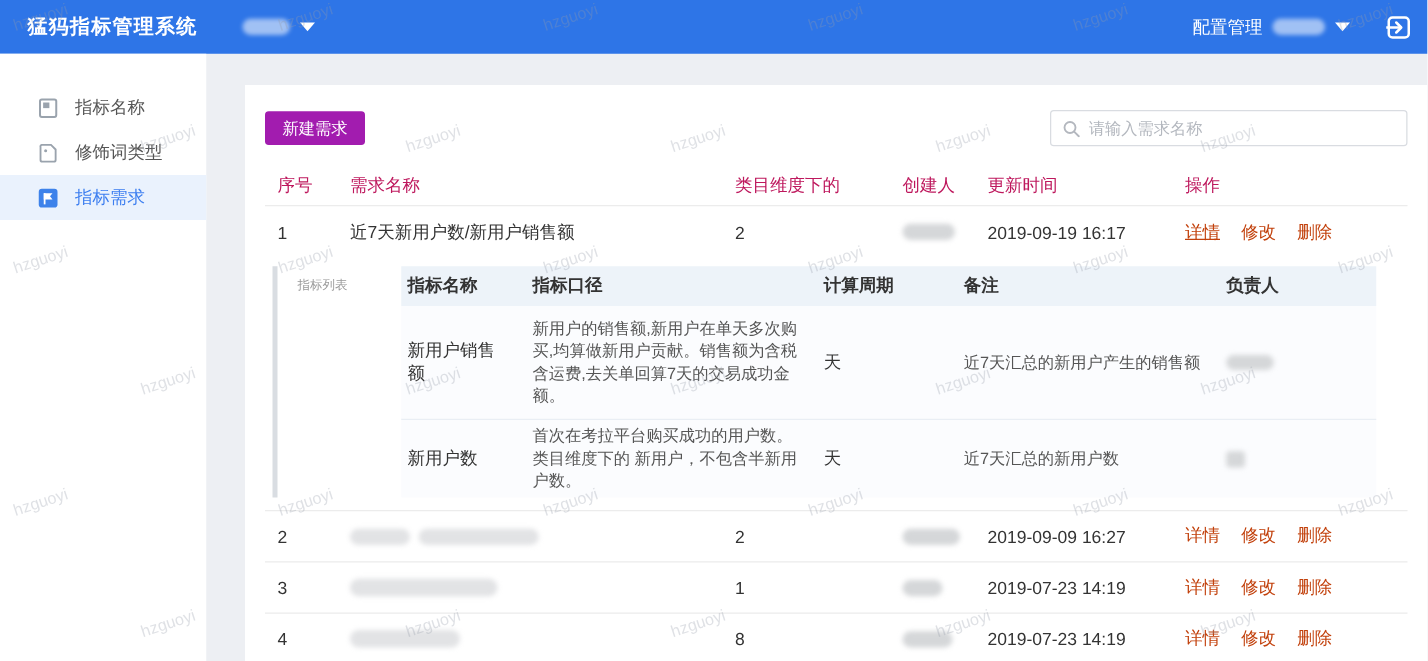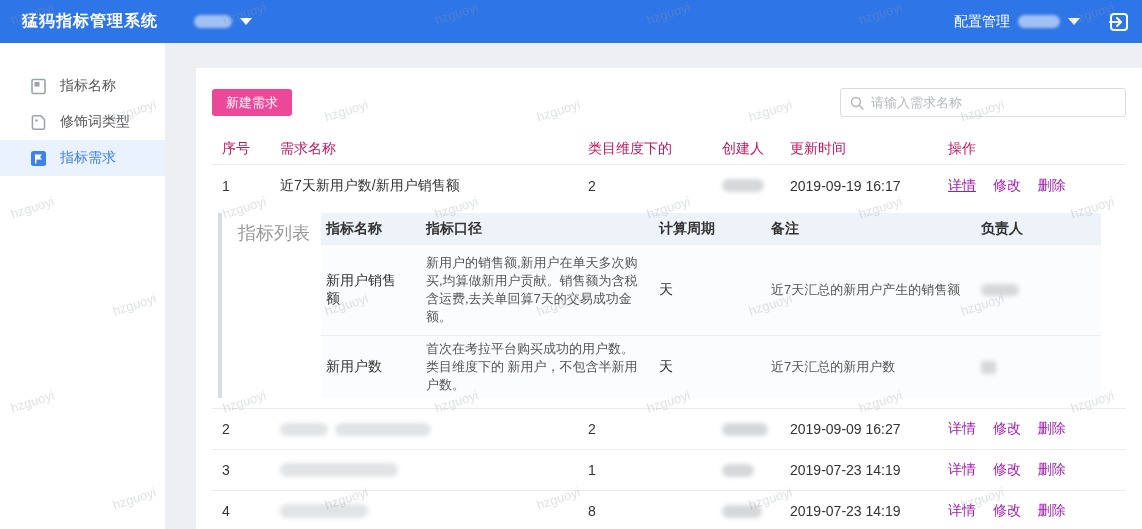--- a/index.html
+++ b/index.html
@@ -36,21 +36,21 @@
   }
   .side-item .sicon { width:17px; height:17px; margin-right:13px; display:flex; }
   .side-item.active { background:#eaf2fd; color:#3c7ef0; }
   
   .panel {
     position:absolute; left:196px; top:68px; width:946px; height:461px;
     background:#fff; padding:0 16px;
   }
   .toolbar { display:flex; justify-content:space-between; align-items:center; margin-top:20px; }
   .btn-new {
-    height:27px; padding:0 14px; background:#ec4899; color:#fff; font-size:13px;
+    height:27px; padding:0 14px; background:#a21caf; color:#fff; font-size:13px;
     border:none; border-radius:3px; cursor:pointer; font-family:inherit;
   }
   .searchbox {
     width:286px; height:29px; border:1px solid #d9dce1; border-radius:3px;
     display:flex; align-items:center; padding:0 9px; background:#fff;
   }
   .searchbox svg { flex:0 0 auto; }
   .searchbox input {
     border:none; outline:none; flex:1; font-size:13px; margin-left:7px;
     font-family:inherit; color:#333; background:transparent;
@@ -59,29 +59,29 @@
   
   .table { margin-top:17px; }
   .trow {
     display:grid; grid-template-columns:58px 308px 134px 68px 158px 1fr;
     padding-left:10px; align-items:center;
   }
   .thead { height:31px; color:#be185d; font-size:14px; border-bottom:1px solid #ececec; }
   .tr { height:41px; font-size:14px; color:#333; border-bottom:1px solid #ececec; }
   .rowgroup { border-bottom:1px solid #ececec; }
   .rowgroup .tr { border-bottom:none; }
-  .actions a { color:#a21caf; text-decoration:none; margin-right:13px; font-size:14px; cursor:pointer; }
+  .actions a { color:#c2410c; text-decoration:none; margin-right:13px; font-size:14px; cursor:pointer; }
   .actions a.uline { text-decoration:underline; }
   .blur { background:#d5d7d9; border-radius:7px; filter:blur(2px); }
   .nameblur { display:flex; gap:7px; }
   .nameblur div { background:#e2e3e5; border-radius:7px; filter:blur(2px); height:13px; }
   
   .subblock { display:flex; margin:7px 25px 10px 6px; }
   .sub-bar { width:4px; background:#d9dde2; flex:0 0 auto; }
-  .sub-labelcol { width:99px; flex:0 0 auto; padding:8px 0 0 16px; color:#999; font-size:18px; }
+  .sub-labelcol { width:99px; flex:0 0 auto; padding:8px 0 0 16px; color:#999; font-size:10px; }
   .subgrid { flex:1; }
   .subrow { display:grid; grid-template-columns:100px 233px 112px 210px 1fr; align-items:center; }
   .subhead { background:#edf3f9; height:32px; font-weight:bold; color:#333; font-size:14px; }
   .subtr { background:#fbfcfe; border-bottom:1px solid #e9eef4; }
   .subtr:last-child { border-bottom:none; }
   .subtr.tall { padding:9px 0; }
   .subtr.short { padding:4px 0; }
   .sc { padding-left:5px; padding-right:12px; }
   .sc-name { font-size:14px; color:#333; }
   .sc-cal { font-size:13px; color:#555; line-height:18px; }

